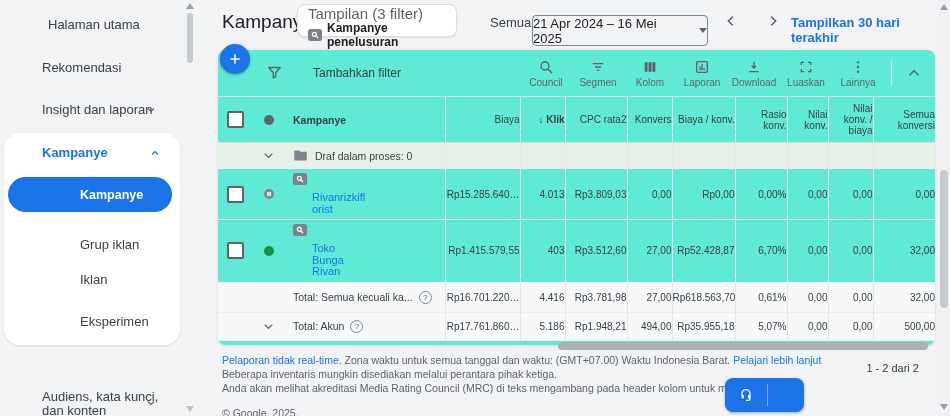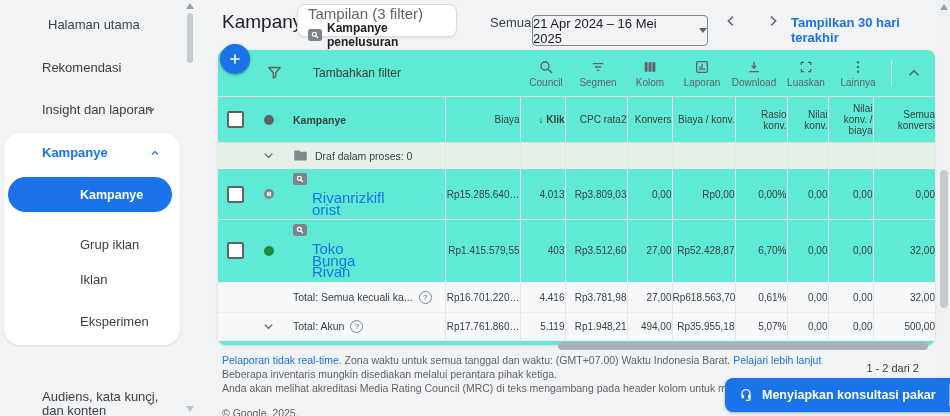--- a/index.html
+++ b/index.html
@@ -53,21 +53,21 @@
   thead .c-num{padding-right:4px;}
   .vline{border-left:1px solid #e4e6e8;}
   tbody td{border-bottom:1px solid #eceef0;font-size:10px;color:#3c4043;vertical-align:middle;}
   tr.row-draft{background:#e7efe9;height:26px;}
   tr.row-c1{height:36px;}
   tr.row-c2{height:36px;}
   tr.row-total{background:#f7f8f9;}
   .cellc{display:flex;align-items:center;justify-content:center;}
   .checkbox{width:13px;height:13px;border:2px solid #5f6368;border-radius:2px;background:#fff;cursor:pointer;}
   .name-cell{display:flex;align-items:flex-start;gap:5px;padding:4px 2px 4px 8px;}
-  .name-lines{font-size:15px;line-height:11.5px;color:#1a73e8;cursor:pointer;margin-top:19px;}
+  .name-lines{font-size:11px;line-height:11.5px;color:#1a73e8;cursor:pointer;margin-top:19px;}
   .draft-cell{display:flex;align-items:center;gap:7px;padding-left:8px;font-size:10.5px;color:#3c4043;}
   .total-cell{display:flex;align-items:center;gap:6px;padding-left:8px;font-size:10.5px;color:#3c4043;}
   .helpq{width:11px;height:11px;border:1px solid #80868b;border-radius:50%;font-size:8px;line-height:11px;text-align:center;color:#5f6368;cursor:pointer;flex:0 0 auto;}
   .hscroll{position:relative;height:10px;}
   .hscroll .thumb{position:absolute;left:340px;top:1px;width:370px;height:8px;background:#aab0b5;border-radius:4px;cursor:pointer;}
   .pagerow{position:relative;height:36px;}
   .pagerow .pg{position:absolute;right:16px;top:11px;font-size:11px;color:#3c4043;}
 
   
   .footer{position:absolute;left:222px;top:353px;width:716px;font-size:10.5px;line-height:14px;color:#5f6368;}
@@ -448,21 +448,21 @@
                 </span>
               </div>
             </td>
             <td>
               <div class="total-cell">
                 <span>Total: Akun</span>
                 <span class="helpq">?</span>
               </div>
             </td>
             <td class="c-num vline">Rp17.761.860…</td>
-            <td class="c-num vline">5.119</td>
+            <td class="c-num vline">5.186</td>
             <td class="c-num vline">Rp1.948,21</td>
             <td class="c-num vline">494,00</td>
             <td class="c-num vline">Rp35.955,18</td>
             <td class="c-num vline">5,07%</td>
             <td class="c-num vline">0,00</td>
             <td class="c-num vline">0,00</td>
             <td class="c-num vline">500,00</td>
           </tr>
         </tbody>
     </table>
@@ -482,21 +482,20 @@
     <div class="copy">© Google, 2025.</div>
   </div>
 
   <div class="promo">
     <div class="main">
       <span>
         <svg width="16" height="16" viewBox="0 0 24 24" fill="#fff">
             <path d="M12 3a7 7 0 0 0-7 7v4.5A2.5 2.5 0 0 0 7.5 17H9v-5H7v-2a5 5 0 0 1 10 0v2h-2v5h2v.5c0 .8-.7 1.5-1.5 1.5H12v2h3.5a3.5 3.5 0 0 0 3.5-3.5V10a7 7 0 0 0-7-7z"></path>
           </svg>
       </span>
-      <span>Menyiapkan konsultasi pakar</span>
     </div>
     <div class="pdiv"></div>
     <div class="close">
       
     </div>
   </div>
 
   <div class="pg-scroll"></div>
   <div class="pg-up"></div>
   <div class="pg-thumb"></div>

